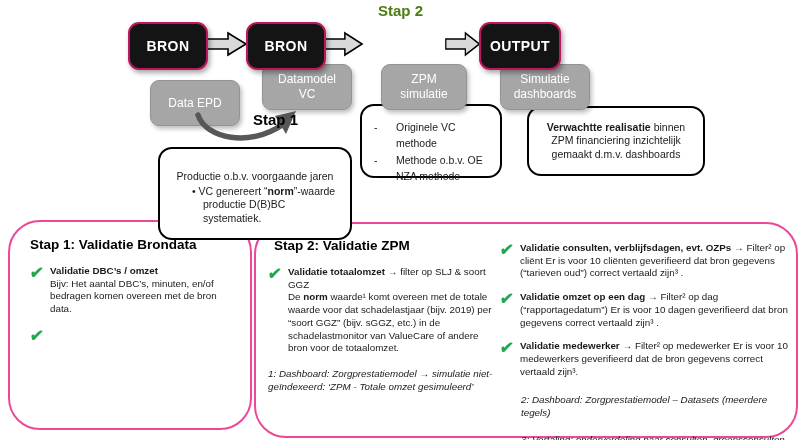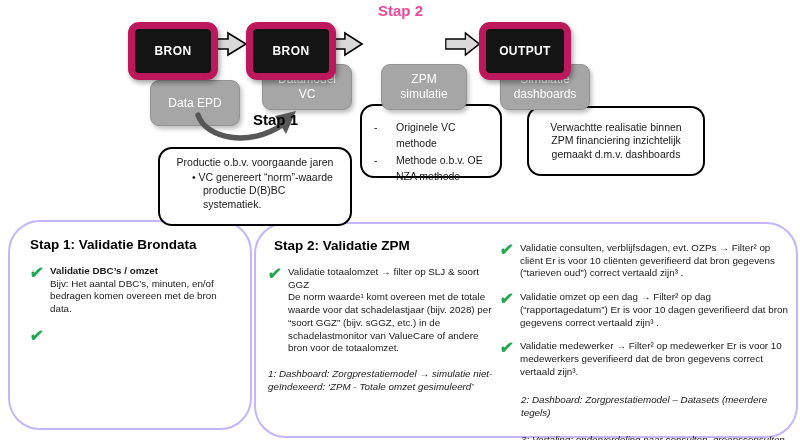--- a/index.html
+++ b/index.html
@@ -1,48 +1,48 @@
 <!DOCTYPE html>
 <html><head>
 <meta charset="utf-8">
 <style>
   html,body{margin:0;padding:0;background:#fff;}
   #stage{
     position:relative;width:800px;height:440px;background:#fff;overflow:hidden;
     font-family:"Liberation Sans",sans-serif;color:#1a1a1a;
   }
   
-  .top-label{position:absolute;font-weight:bold;font-size:15px;color:#ec4899;}
+  .top-label{position:absolute;font-weight:bold;font-size:15px;color:#4d7c0f;}
   .stage-box{
-    position:absolute;background:#141414;color:#fff;font-weight:bold;font-size:12px;
+    position:absolute;background:#141414;color:#fff;font-weight:bold;font-size:14px;
     border-radius:11px;display:flex;align-items:center;justify-content:center;
     letter-spacing:.4px;box-shadow:2px 3px 5px rgba(0,0,0,.35);z-index:4;
-    border:7px solid #be185d;
+    border:2px solid #be185d;
   }
   .flow-arrow{position:absolute;z-index:3;}
   .sub-box{
     position:absolute;background:#a6a6a6;color:#fff;font-size:12px;line-height:1.25;
     border-radius:9px;display:flex;align-items:center;justify-content:center;text-align:center;
     white-space:pre-line;border:1px solid #939393;box-shadow:2px 3px 4px rgba(0,0,0,.25);z-index:3;
   }
   .callout{
     position:absolute;background:#fff;border:2px solid #000;border-radius:14px;z-index:2;
     font-size:10.5px;line-height:1.3;color:#1a1a1a;
   }
-  .callout.productie{text-align:center;padding-top:7px;}
+  .callout.productie{text-align:center;padding-top:21px;}
   .productie-bullet{text-align:left;margin:1px 8px 0 32px;text-indent:-11px;padding-left:11px;}
   .methods-list{padding:13px 6px 0 12px;}
   .method-item{display:flex;line-height:1.55;}
   .method-dash{width:22px;flex:none;}
   .callout.output-note{display:flex;align-items:center;text-align:center;padding:0 10px;}
-  .b{font-weight:normal;}
+  .b{font-weight:bold;}
   .curve-label{position:absolute;font-weight:bold;font-size:15px;color:#000;z-index:4;}
   
   .panel{
-    position:absolute;background:#fff;border:2px solid #c4b5fd;border-radius:32px;z-index:1;
+    position:absolute;background:#fff;border:2px solid #ec4899;border-radius:32px;z-index:1;
   }
   .panel-title{font-weight:bold;font-size:13.5px;color:#000;}
   .check-item{display:flex;align-items:flex-start;}
   .check{
     flex:none;font-weight:bold;font-size:16px;line-height:1;color:#1fa84f;
     width:15px;margin-right:5px;transform:skewX(-8deg);
   }
   .check-text{font-size:9.8px;line-height:1.3;}
   .check-text .head-block{font-weight:bold;display:block;}
   .rich{white-space:pre-line;}
@@ -150,21 +150,21 @@
     </div>
   </div>
 
   <div class="panel" style="left:254px;top:222px;width:540px;height:212px;">
     <div class="panel-title p2-title">Stap 2: Validatie ZPM</div>
 
     <div class="p2-left">
       <div class="check-item">
         <span class="check">✔</span>
         <div class="check-text rich"><span class="b">Validatie totaalomzet</span><span> → filter op SLJ &amp; soort GGZ
-De </span><span class="b">norm</span><span> waarde¹ komt overeen met de totale waarde voor dat schadelastjaar (bijv. 2028) per “soort GGZ” (bijv. sGGZ, etc.) in de schadelastmonitor van ValueCare of andere bron voor de totaalomzet.</span></div>
+De </span><span class="b">norm</span><span> waarde¹ komt overeen met de totale waarde voor dat schadelastjaar (bijv. 2019) per “soort GGZ” (bijv. sGGZ, etc.) in de schadelastmonitor van ValueCare of andere bron voor de totaalomzet.</span></div>
       </div>
       <div class="footnote">1: Dashboard: Zorgprestatiemodel → simulatie niet-geïndexeerd: ‘ZPM - Totale omzet gesimuleerd’</div>
     </div>
 
     <div class="p2-right">
       <div class="check-item">
         <span class="check">✔</span>
         <div class="check-text"><span class="b">Validatie consulten, verblijfsdagen, evt. OZPs</span><span> → Filter² op cliënt Er is voor 10 cliënten geverifieerd dat bron gegevens (“tarieven oud”) correct vertaald zijn³ .</span></div>
       </div>
       <div class="check-item">

